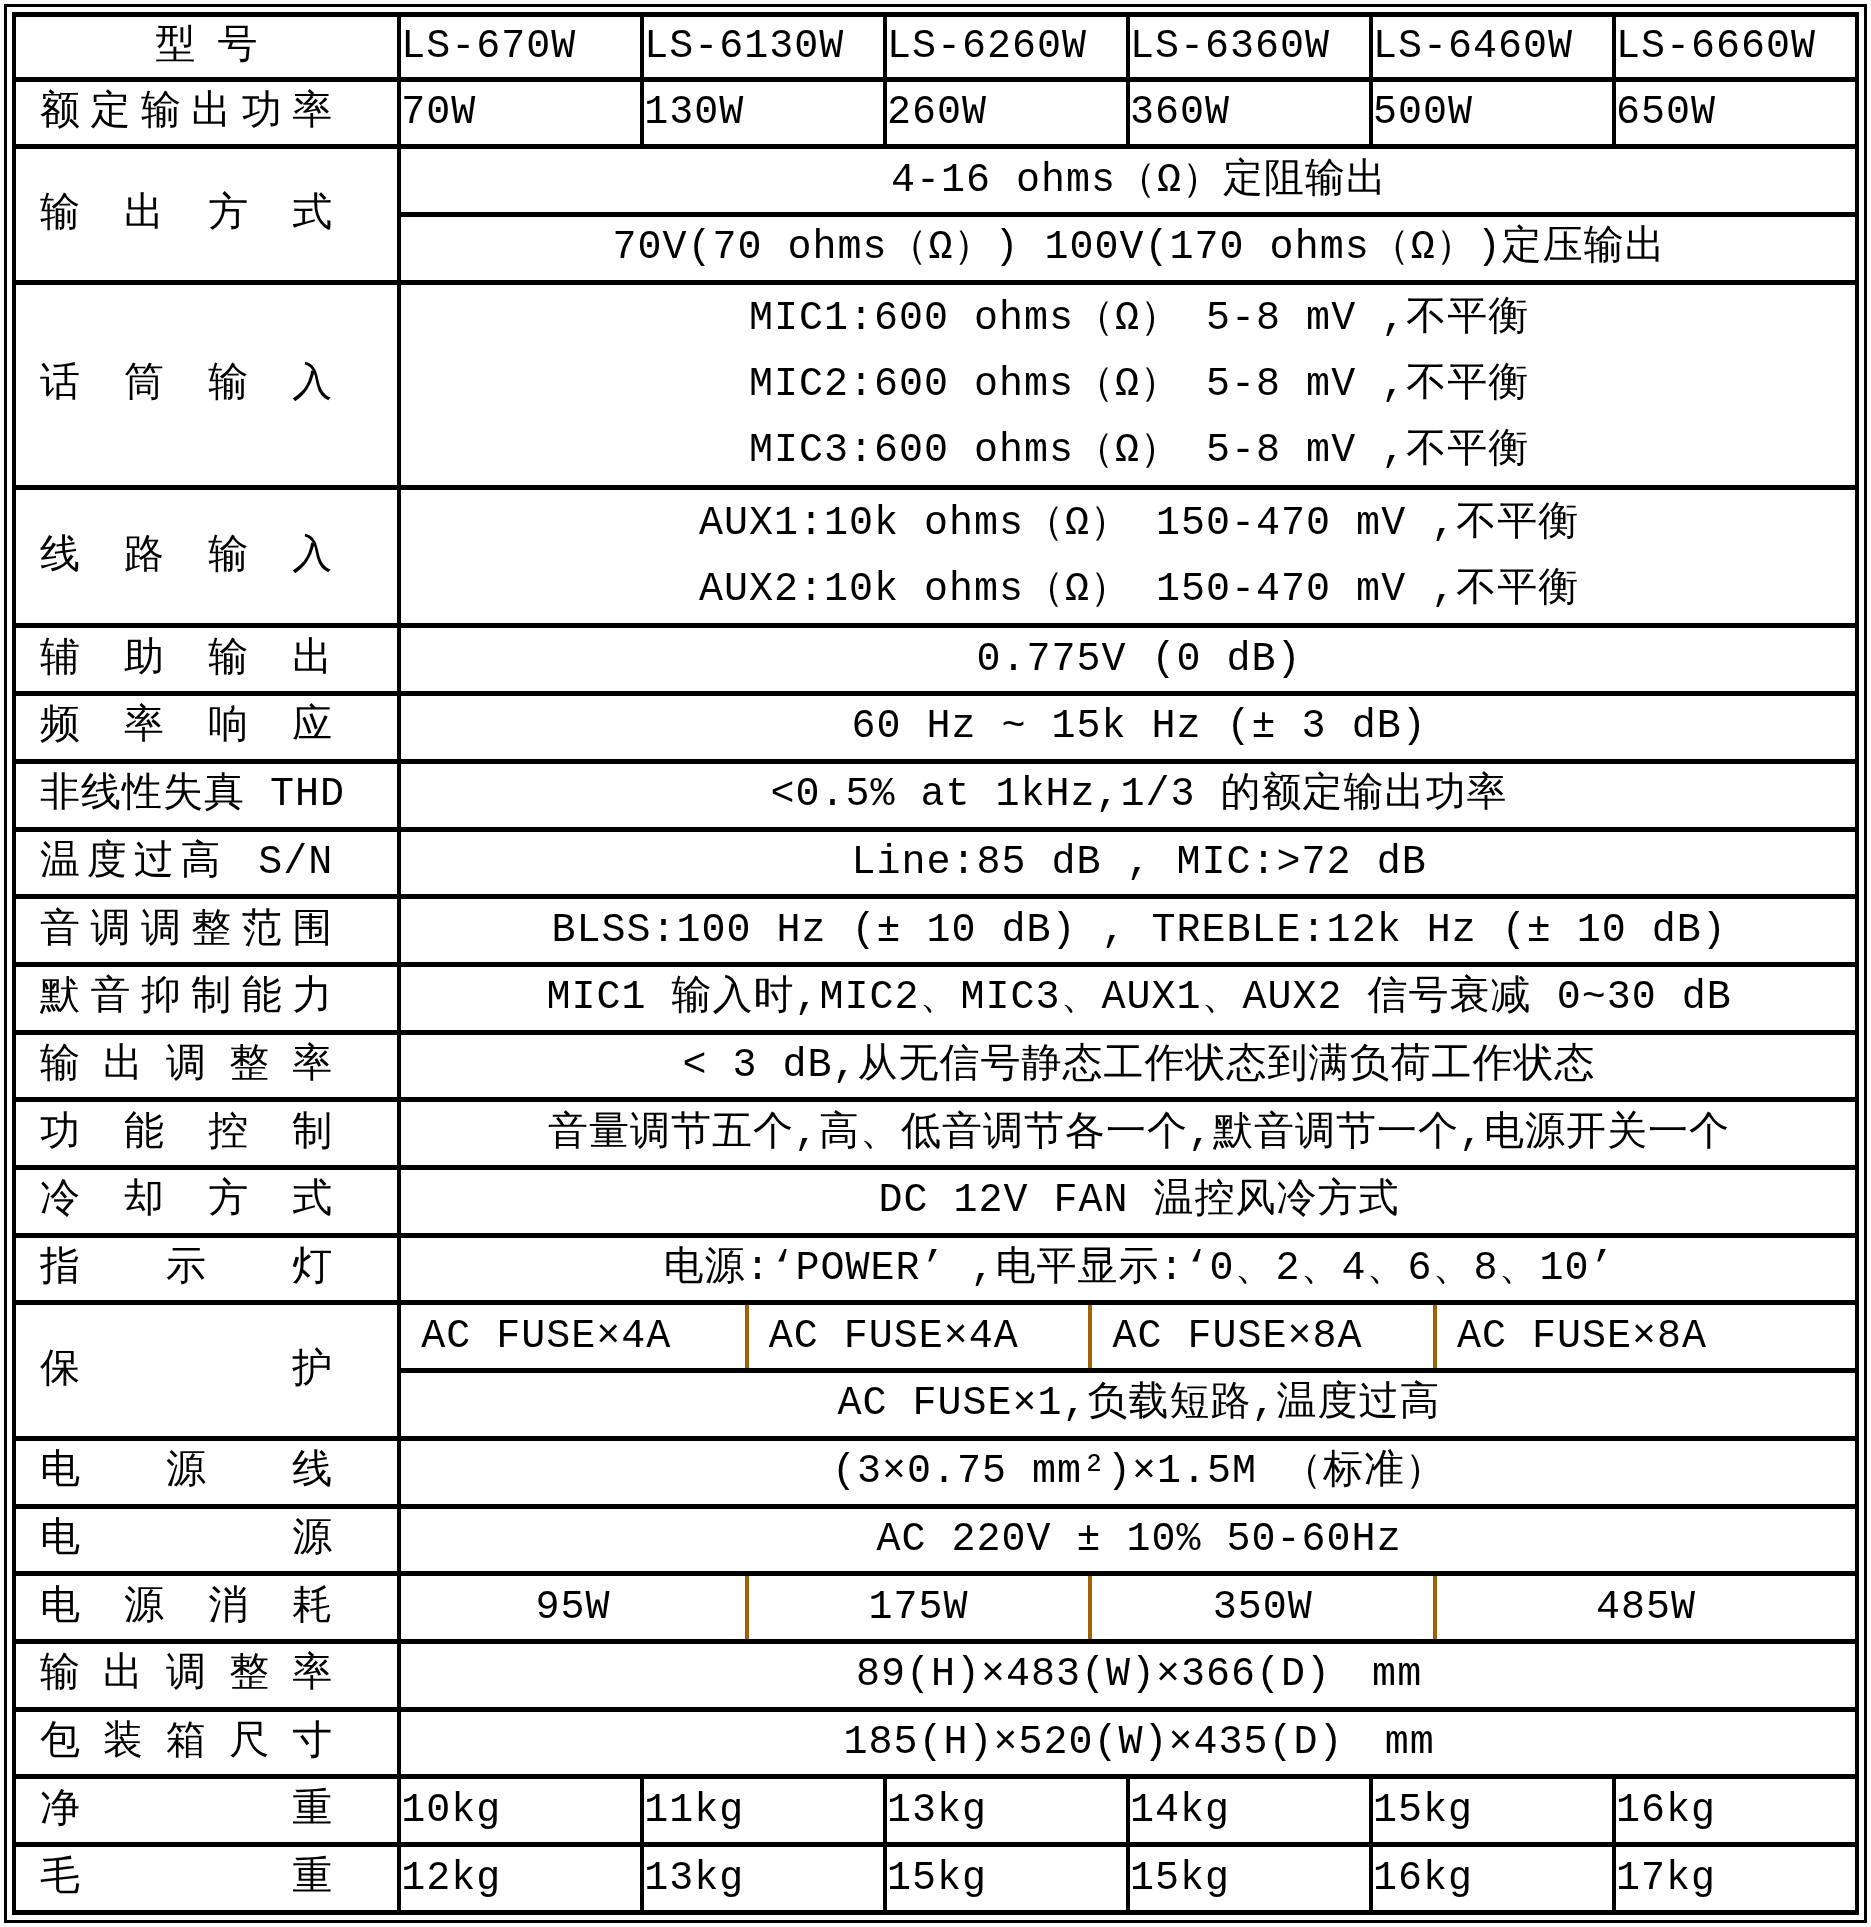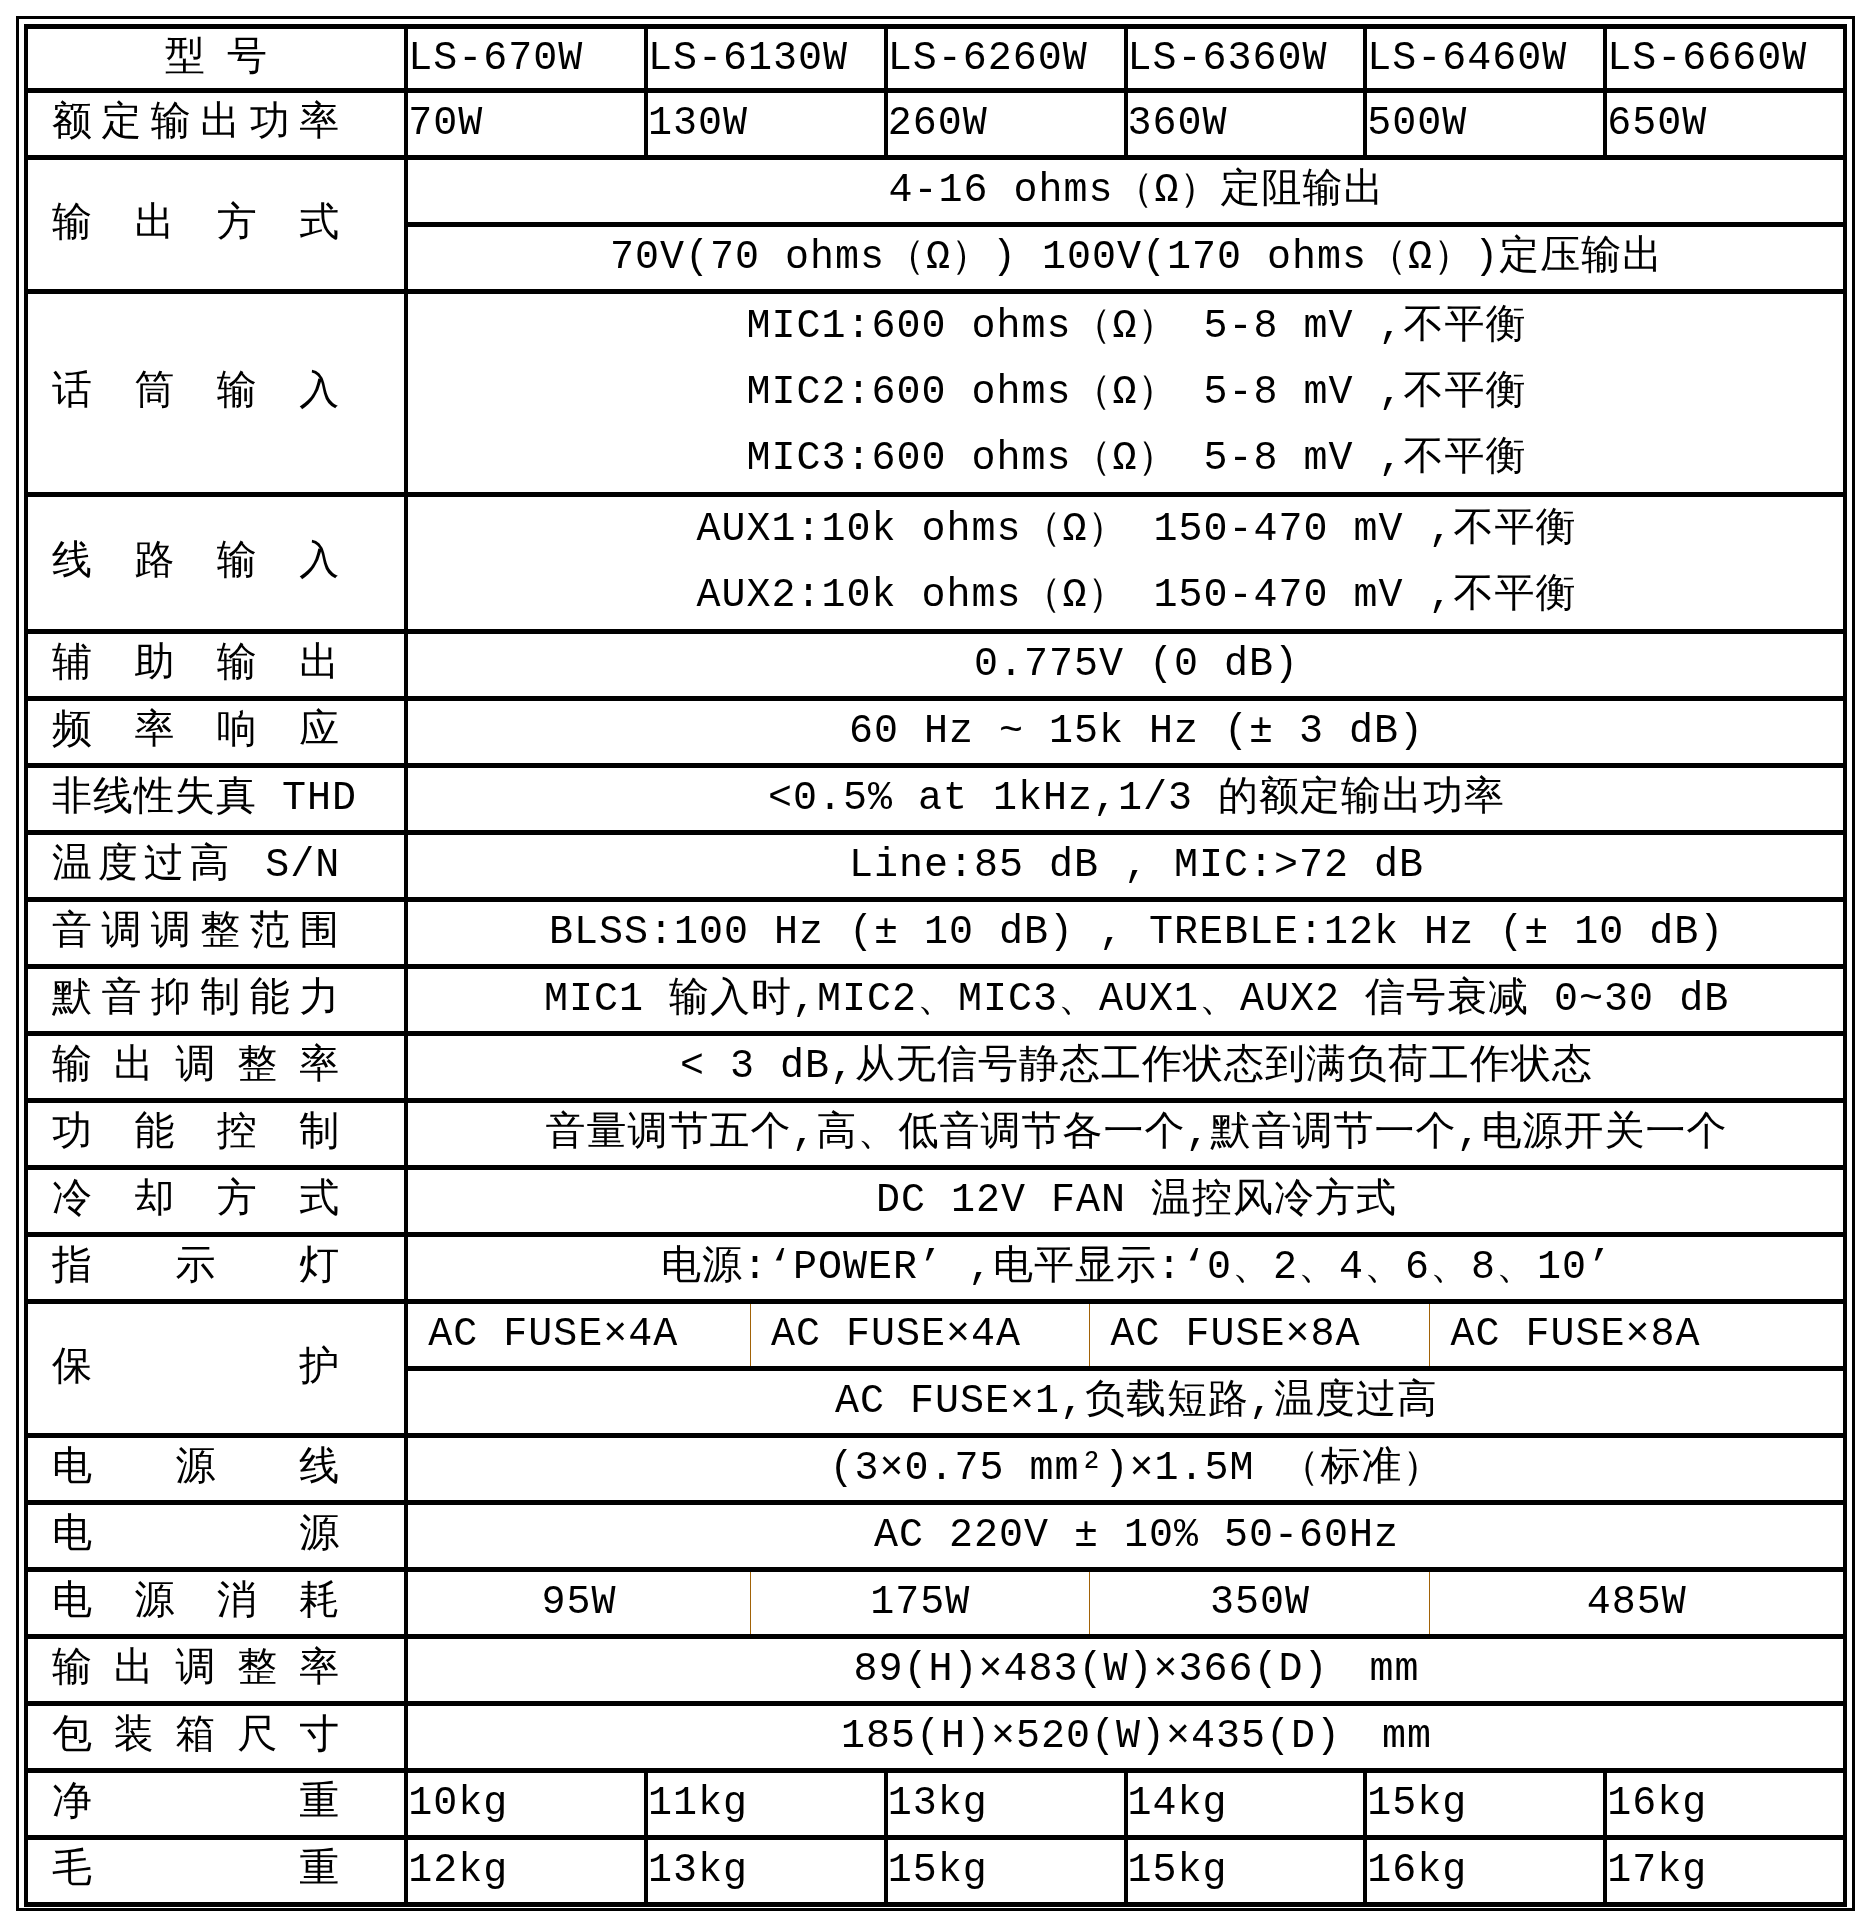--- a/index.html
+++ b/index.html
@@ -1,20 +1,20 @@
 <!DOCTYPE html>
 <html><head>
 <meta charset="utf-8">
 <style>
   html, body { margin: 0; padding: 0; background: #ffffff; }
   .page {
     width: 1871px;
     height: 1927px;
     box-sizing: border-box;
-    padding: 16px;
+    padding: 4px;
     background: #ffffff;
     font-family: "Liberation Mono", "DejaVu Serif", serif;
     color: #000000;
   }
   .outer-frame {
     border: 3px solid #000000;
     padding: 5px;
     height: 100%;
     box-sizing: border-box;
   }
@@ -59,21 +59,21 @@
   .v  { text-align: center; padding-left: 22px; letter-spacing: 1px; }
   .c  { text-align: left; letter-spacing: 1px; }
   .multiline { line-height: 66px; }
   .multiline div { height: 66px; }
 
   
   .flexcell { padding: 0; }
   .frow { display: flex; height: 100%; align-items: stretch; }
   .fc {
     box-sizing: border-box;
-    border-right: 1px solid #a16207;
+    border-right: 4px solid #a16207;
     display: flex;
     align-items: center;
     letter-spacing: 1px;
   }
   .fc:last-child { border-right: none; }
   .fc.left   { padding-left: 20px; justify-content: flex-start; }
   .fc.center { justify-content: center; }
   .fw1 { width: 23.9%; }
   .fw2 { width: 23.65%; }
   .fw3 { width: 23.7%; }

